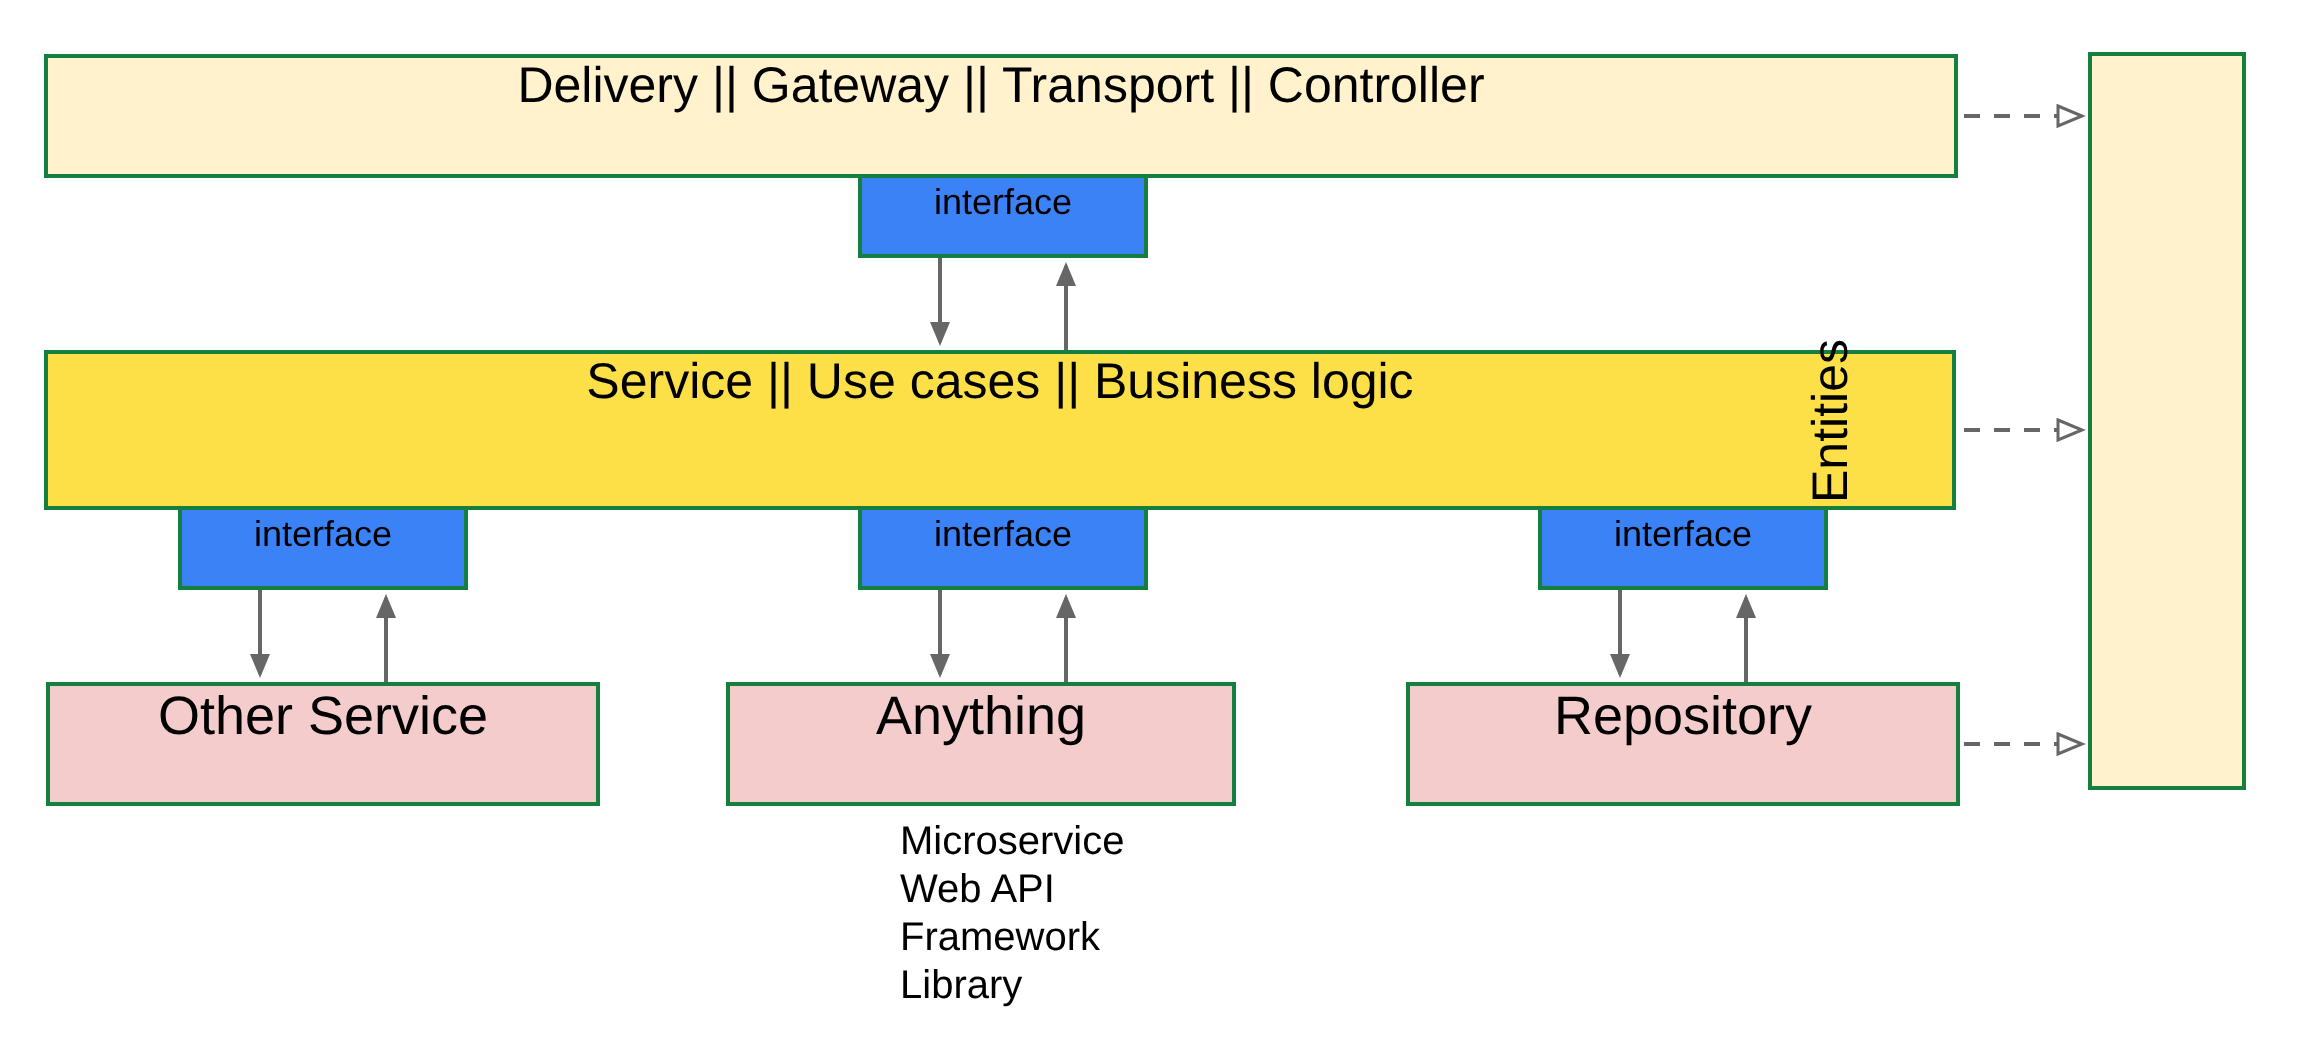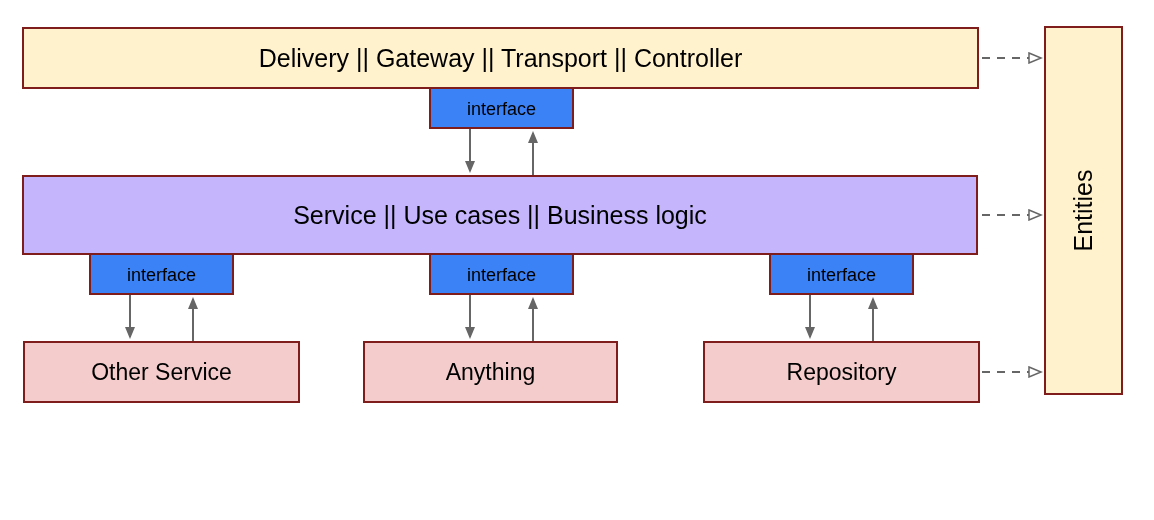--- a/index.html
+++ b/index.html
@@ -1,25 +1,25 @@
 <!DOCTYPE html>
 <html><head>
 <meta charset="utf-8">
 <style>
   html,body{margin:0;padding:0;background:#ffffff;}
   #canvas{
     position:relative;width:1154px;height:520px;background:#ffffff;overflow:hidden;
     font-family:"Liberation Sans", sans-serif;color:#000;
   }
-  .box{position:absolute;box-sizing:border-box;border:2px solid #7f1d1d;
-       display:flex;align-items:center;justify-content:center;text-align:center;}
+  .box{position:absolute;box-sizing:border-box;border:2px solid #15803d;
+       display:flex;justify-content:center;text-align:center;}
   .layer{background:#FFF2CC;font-size:25px;z-index:2;}
-  .component{background:#F4CCCC;font-size:23px;z-index:2;}
+  .component{background:#F4CCCC;font-size:27px;z-index:2;}
   .iface{background:#3b82f6;font-size:18px;z-index:1;}
-  .service{background:#c4b5fd;font-size:25px;z-index:2;}
+  .service{background:#fde047;font-size:25px;z-index:2;}
   .entities{background:#FFF2CC;z-index:2;}
   .entities .vtext{transform:rotate(-90deg);white-space:nowrap;font-size:25px;}
   
   #delivery-box{left:22px;top:27px;width:957px;height:62px;}
   #iface-top{left:429px;top:87px;width:145px;height:42px;padding-top:2px;}
   #service-box{left:22px;top:175px;width:956px;height:80px;}
   #iface-left{left:89px;top:253px;width:145px;height:42px;padding-top:2px;}
   #iface-mid{left:429px;top:253px;width:145px;height:42px;padding-top:2px;}
   #iface-right{left:769px;top:253px;width:145px;height:42px;padding-top:2px;}
   #other-service-box{left:23px;top:341px;width:277px;height:62px;}
@@ -64,20 +64,26 @@
     <span>Anything</span>
   </div>
   <div class="box component" id="repository-box">
     <span>Repository</span>
   </div>
 
   <div class="box entities" id="entities-box">
     <span class="vtext">Entities</span>
   </div>
 
+  <div id="examples-list">
+    <div>Microservice</div>
+    <div>Web API</div>
+    <div>Framework</div>
+    <div>Library</div>
+  </div>
 
   <svg id="arrow-layer" viewBox="0 0 1154 520" xmlns="http://www.w3.org/2000/svg">
     <defs>
       <marker id="headSolid" markerUnits="userSpaceOnUse" markerWidth="14" markerHeight="12" refX="11" refY="6" orient="auto">
         <path d="M1,1 L13,6 L1,11 Z" fill="#666666"></path>
       </marker>
       <marker id="headOpen" markerUnits="userSpaceOnUse" markerWidth="15" markerHeight="12" refX="12" refY="6" orient="auto">
         <path d="M1,1 L13,6 L1,11 Z" fill="#ffffff" stroke="#666666" stroke-width="1.5"></path>
       </marker>
     </defs>

